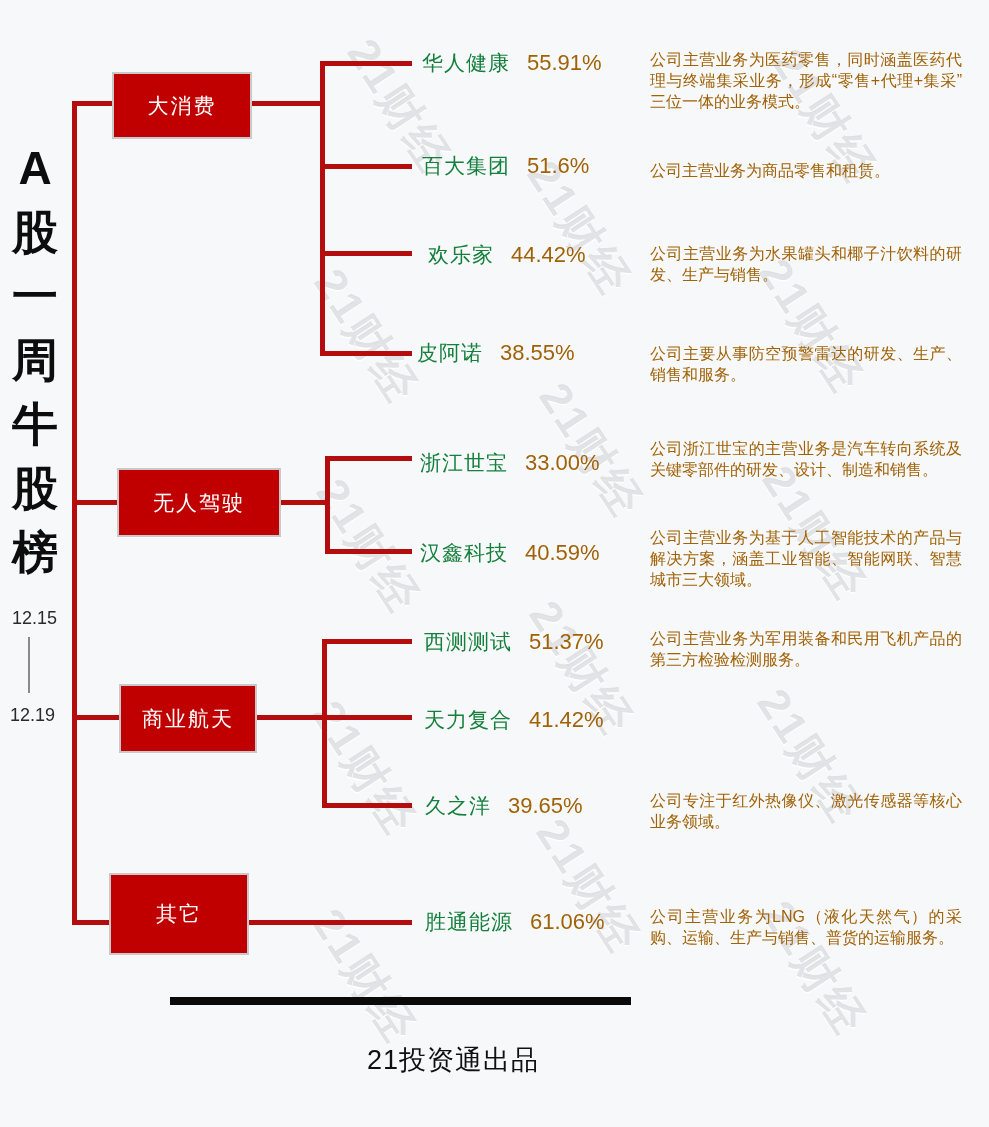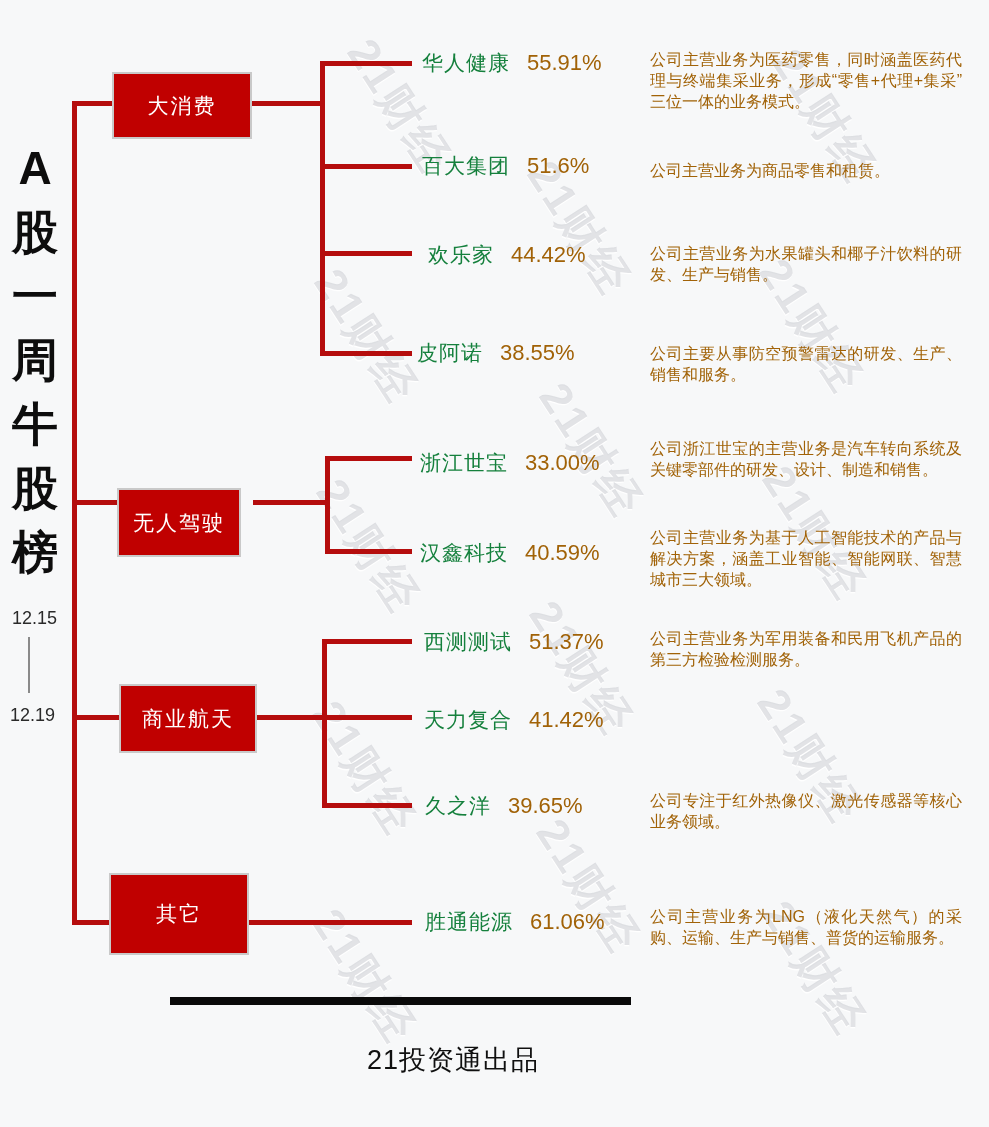--- a/index.html
+++ b/index.html
@@ -154,21 +154,21 @@
   <div class="hline" style="left:320px;top:251px;width:92px"></div>
   <div class="hline" style="left:320px;top:351px;width:92px"></div>
   <div class="hline" style="left:325px;top:456px;width:87px"></div>
   <div class="hline" style="left:325px;top:549px;width:87px"></div>
   <div class="hline" style="left:322px;top:639px;width:90px"></div>
   <div class="hline" style="left:322px;top:715px;width:90px"></div>
   <div class="hline" style="left:322px;top:803px;width:90px"></div>
   <div class="hline" style="left:249px;top:920px;width:163px"></div>
 
   <div class="cat" style="left:112px;top:72px;width:140px;height:67px">大消费</div>
-  <div class="cat" style="left:117px;top:488px;width:124px;height:69px">无人驾驶</div>
+  <div class="cat" style="left:117px;top:468px;width:164px;height:69px">无人驾驶</div>
   <div class="cat" style="left:119px;top:684px;width:138px;height:69px">商业航天</div>
   <div class="cat" style="left:109px;top:873px;width:140px;height:82px">其它</div>
 
   <div class="stock" style="left:422px;top:48px">
     <span class="name">华人健康</span>
     <span class="gain">55.91%</span>
   </div>
   <div class="stock" style="left:422px;top:151px">
     <span class="name">百大集团</span>
     <span class="gain">51.6%</span>

